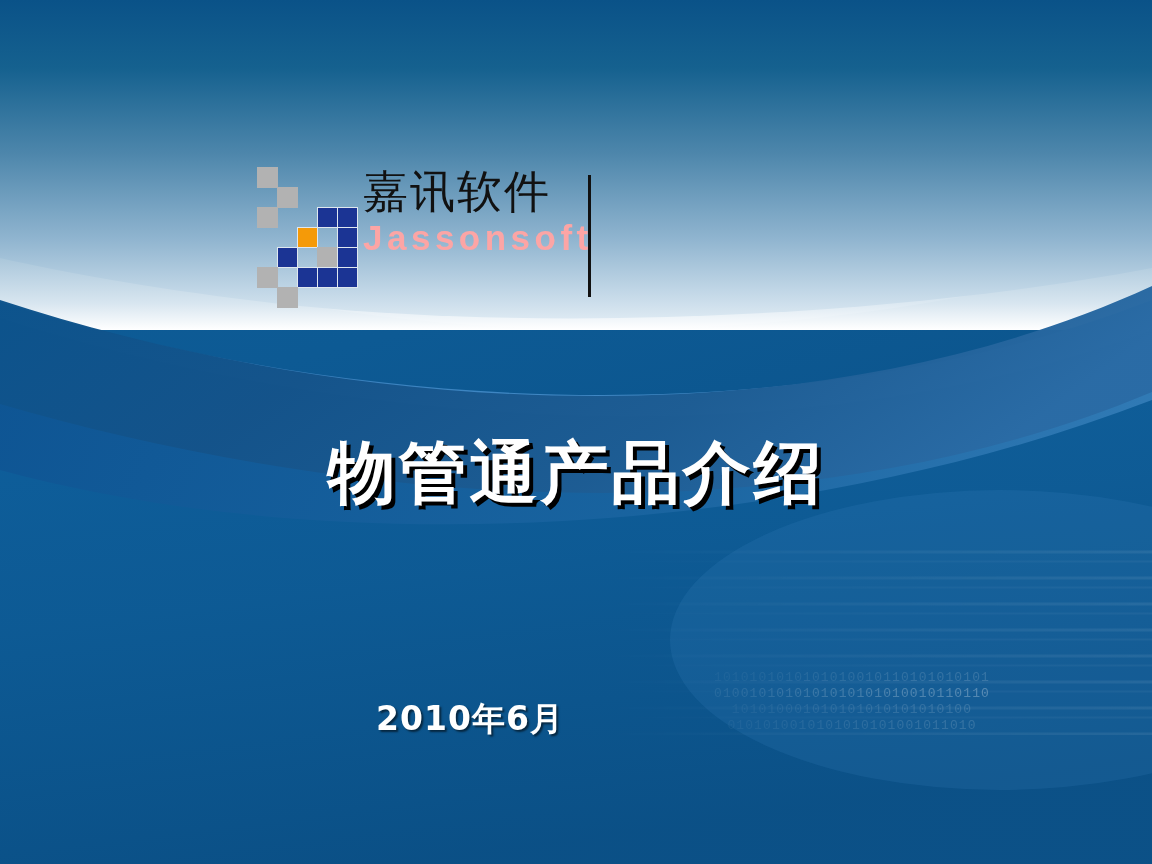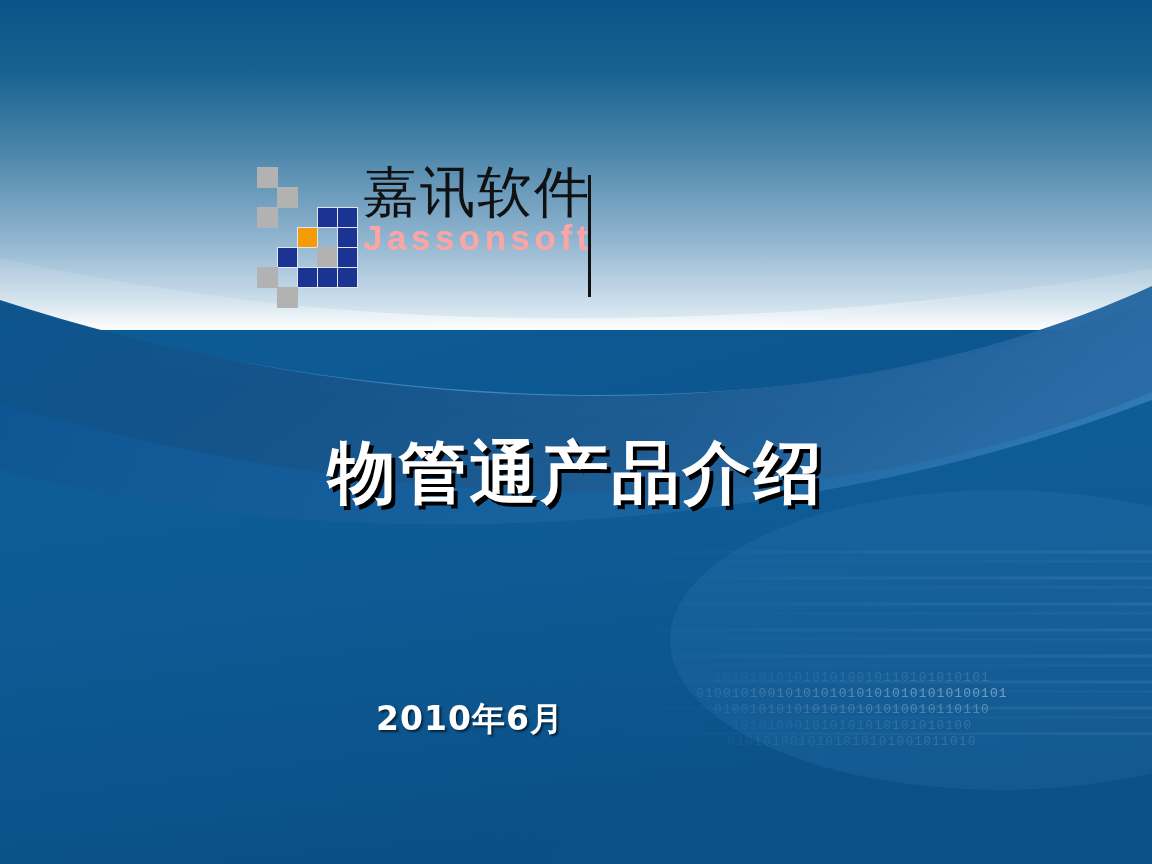--- a/index.html
+++ b/index.html
@@ -104,21 +104,21 @@
   .sq.gray { background: #B2B2B2; }
 
   .logo-text {
     position: absolute;
     left: 108px;
     top: 2px;
     width: 230px;
   }
   .logo-cn {
     font-family: "DejaVu Sans", "Liberation Sans", sans-serif;
-    font-size: 55px;
+    font-size: 45px;
     line-height: 50px;
     color: #111111;
     letter-spacing: 2px;
     white-space: nowrap;
   }
   .logo-en {
     font-family: "Liberation Sans", "DejaVu Sans", sans-serif;
     font-size: 35px;
     line-height: 40px;
     font-weight: bold;
@@ -264,21 +264,20 @@
     </defs>
     <g clip-path="url(#skyClip)">
       <rect x="0" y="0" width="1152" height="340" fill="url(#skyGrad)"></rect>
     </g>
   </svg>
 
   <div class="streaks"></div>
 
   <div class="binary">
     <div class="brow dim">1010101010101010010110101010101</div>
-    <div class="brow bright">01001010010101010101010101010100101</div>
     <div class="brow">0100101010101010101010010110110</div>
     <div class="brow dim">101010001010101010101010100</div>
     <div class="brow dim">0101010010101010101001011010</div>
   </div>
 
   <div class="logo-block">
 
     <div class="logo-mark" id="logo-mark">
         <div class="sq gray" style="left: 2px; top: 2px;"></div>
         <div class="sq gray" style="left: 22px; top: 22px;"></div>

